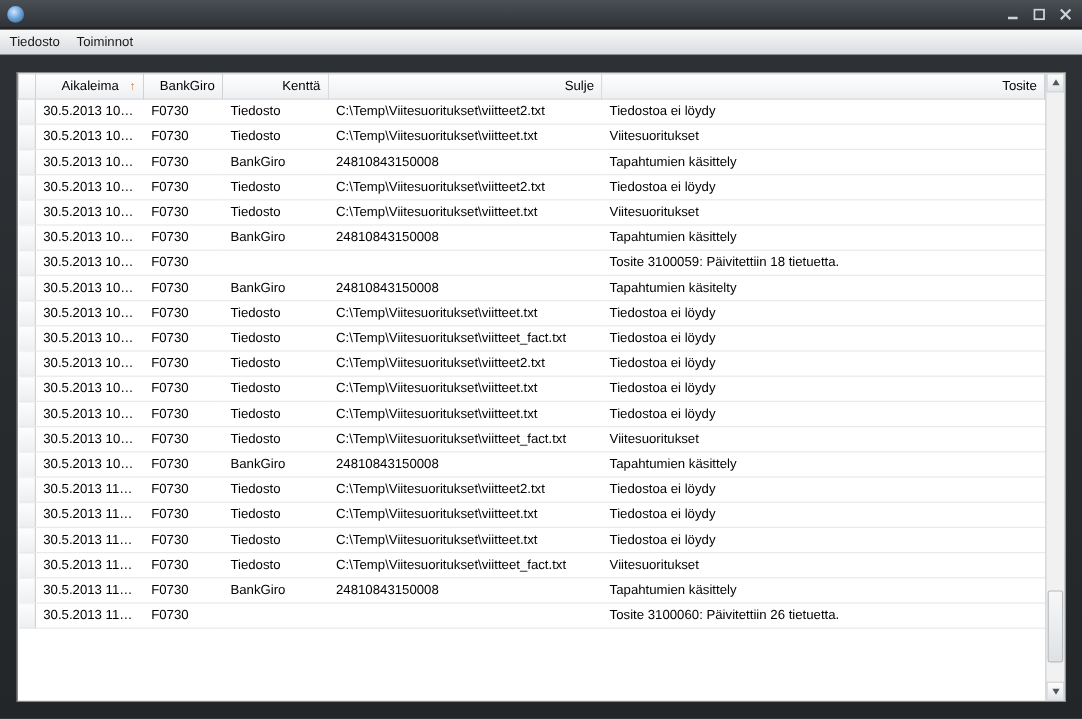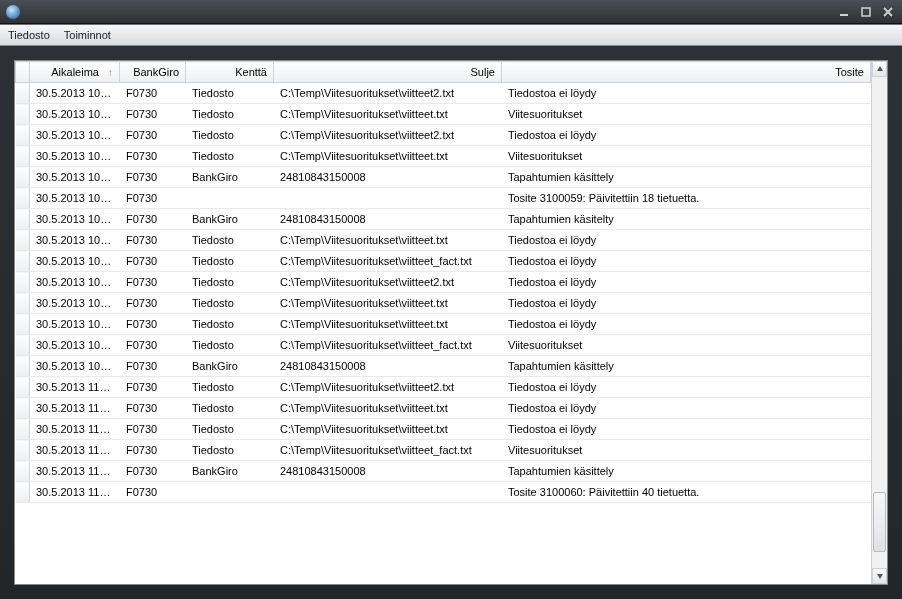--- a/index.html
+++ b/index.html
@@ -199,20 +199,28 @@
               <tr>
                 <td class="sel-cell"></td>
                 <td>30.5.2013 10:40</td>
                 <td>F0730</td>
                 <td>Tiedosto</td>
                 <td>C:\Temp\Viitesuoritukset\viitteet.txt</td>
                 <td>Viitesuoritukset</td>
               </tr>
               <tr>
                 <td class="sel-cell"></td>
+                <td>30.5.2013 10:41</td>
+                <td>F0730</td>
+                <td>BankGiro</td>
+                <td>24810843150008</td>
+                <td>Tapahtumien käsittely</td>
+              </tr>
+              <tr>
+                <td class="sel-cell"></td>
                 <td>30.5.2013 10:48</td>
                 <td>F0730</td>
                 <td>Tiedosto</td>
                 <td>C:\Temp\Viitesuoritukset\viitteet2.txt</td>
                 <td>Tiedostoa ei löydy</td>
               </tr>
               <tr>
                 <td class="sel-cell"></td>
                 <td>30.5.2013 10:48</td>
                 <td>F0730</td>
@@ -339,21 +347,21 @@
                 <td>BankGiro</td>
                 <td>24810843150008</td>
                 <td>Tapahtumien käsittely</td>
               </tr>
               <tr>
                 <td class="sel-cell"></td>
                 <td>30.5.2013 11:06</td>
                 <td>F0730</td>
                 <td></td>
                 <td></td>
-                <td>Tosite 3100060: Päivitettiin 40 tietuetta.</td>
+                <td>Tosite 3100060: Päivitettiin 26 tietuetta.</td>
               </tr>
             </tbody>
         </table>
       </div>
       <div class="vscroll">
         <div class="arrow">
             <svg width="8" height="8">
               <polygon points="4,1 7,6 1,6" fill="#555"></polygon>
             </svg>
           </div>

